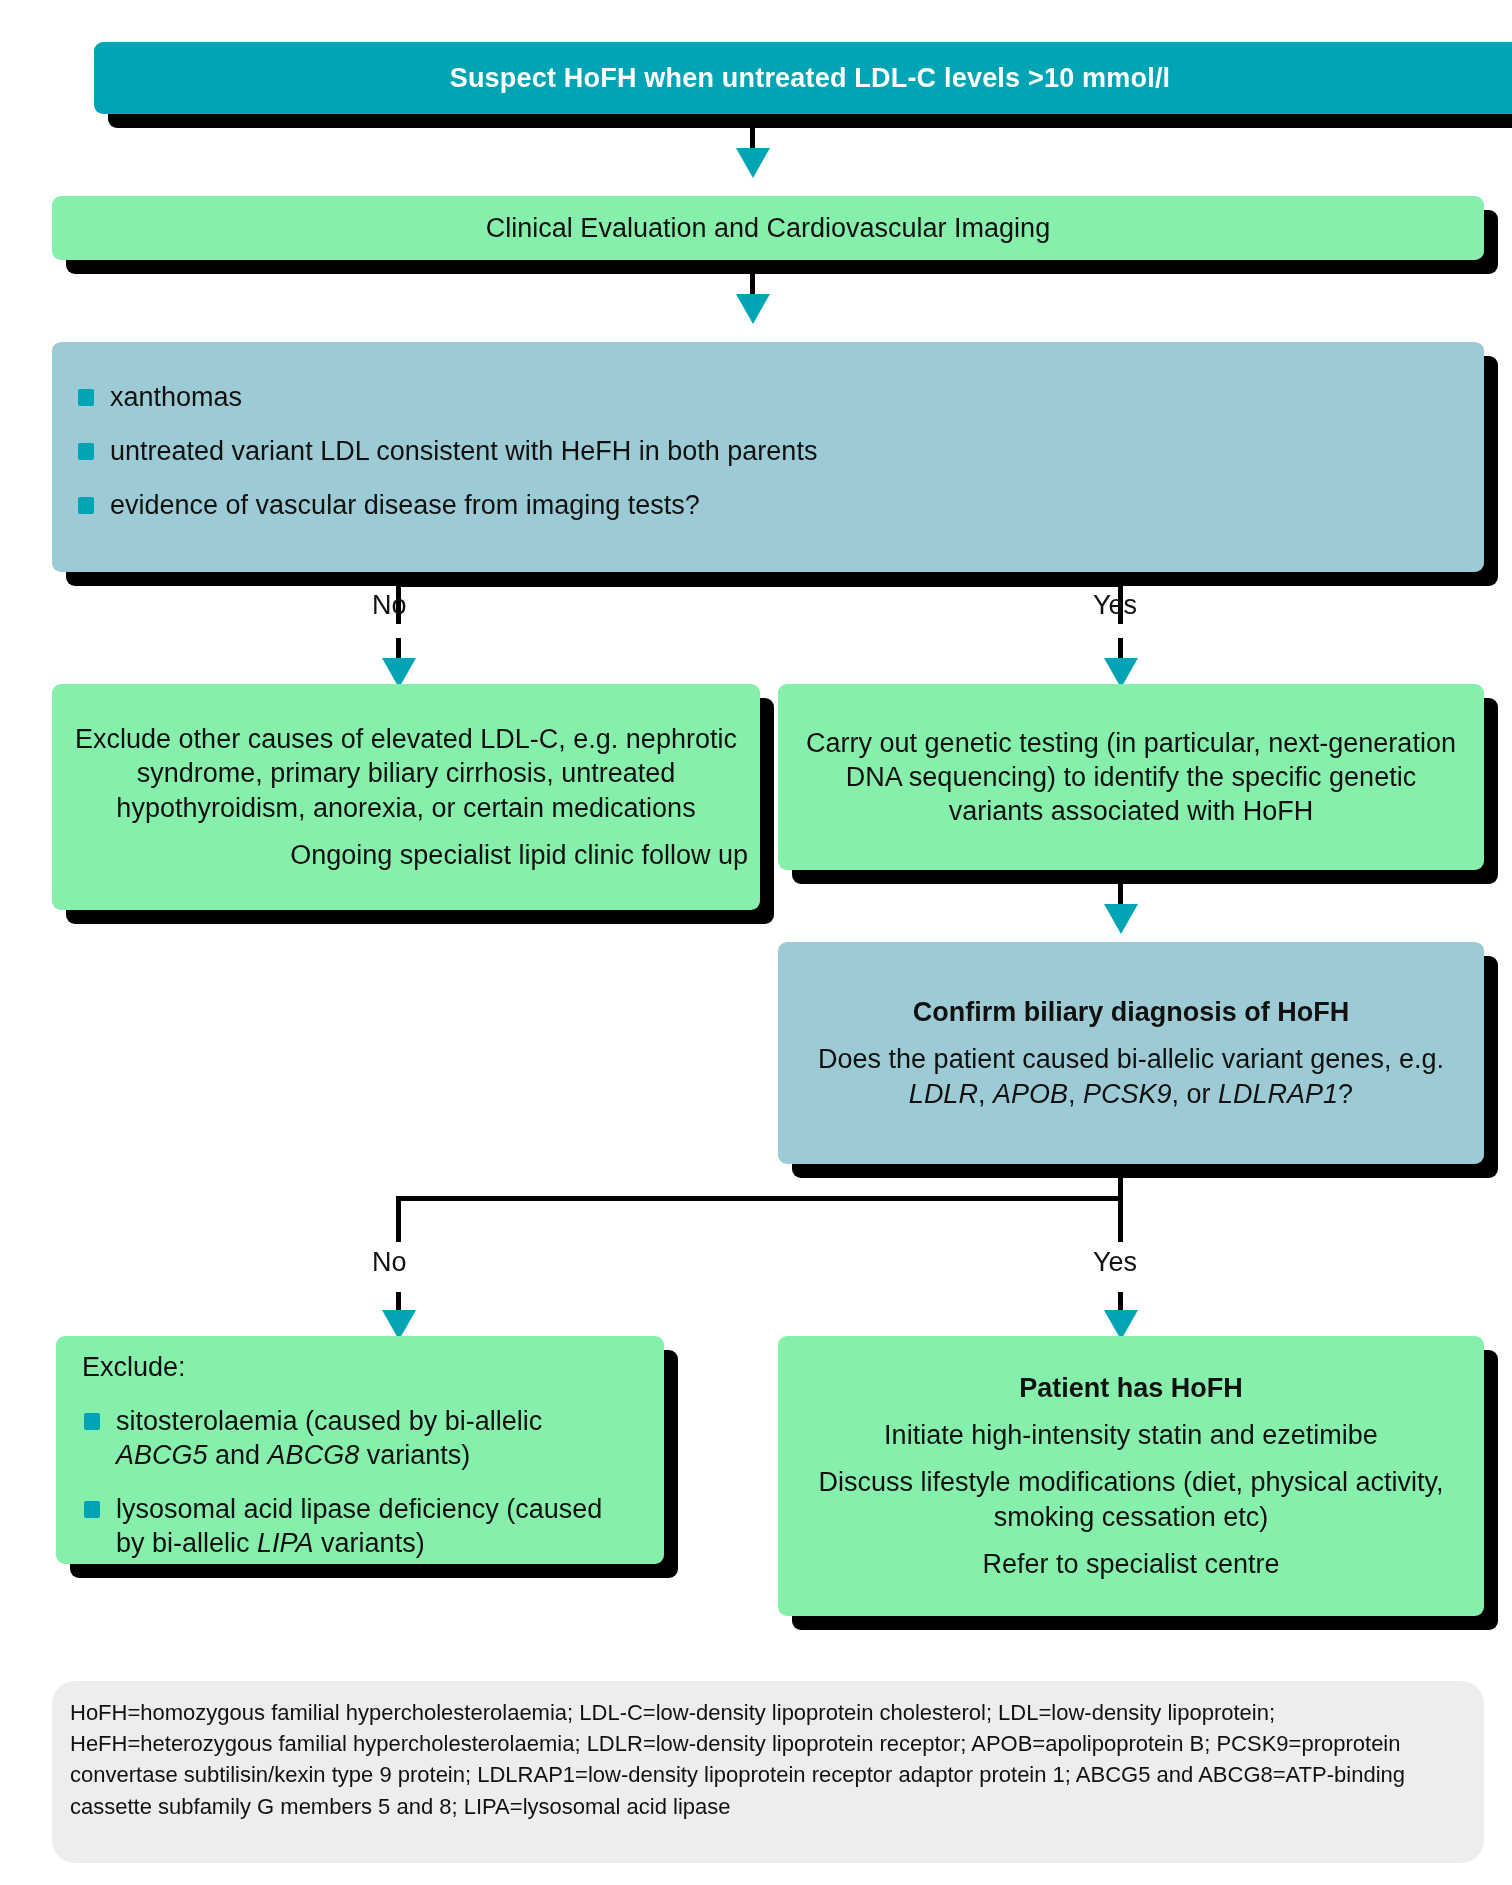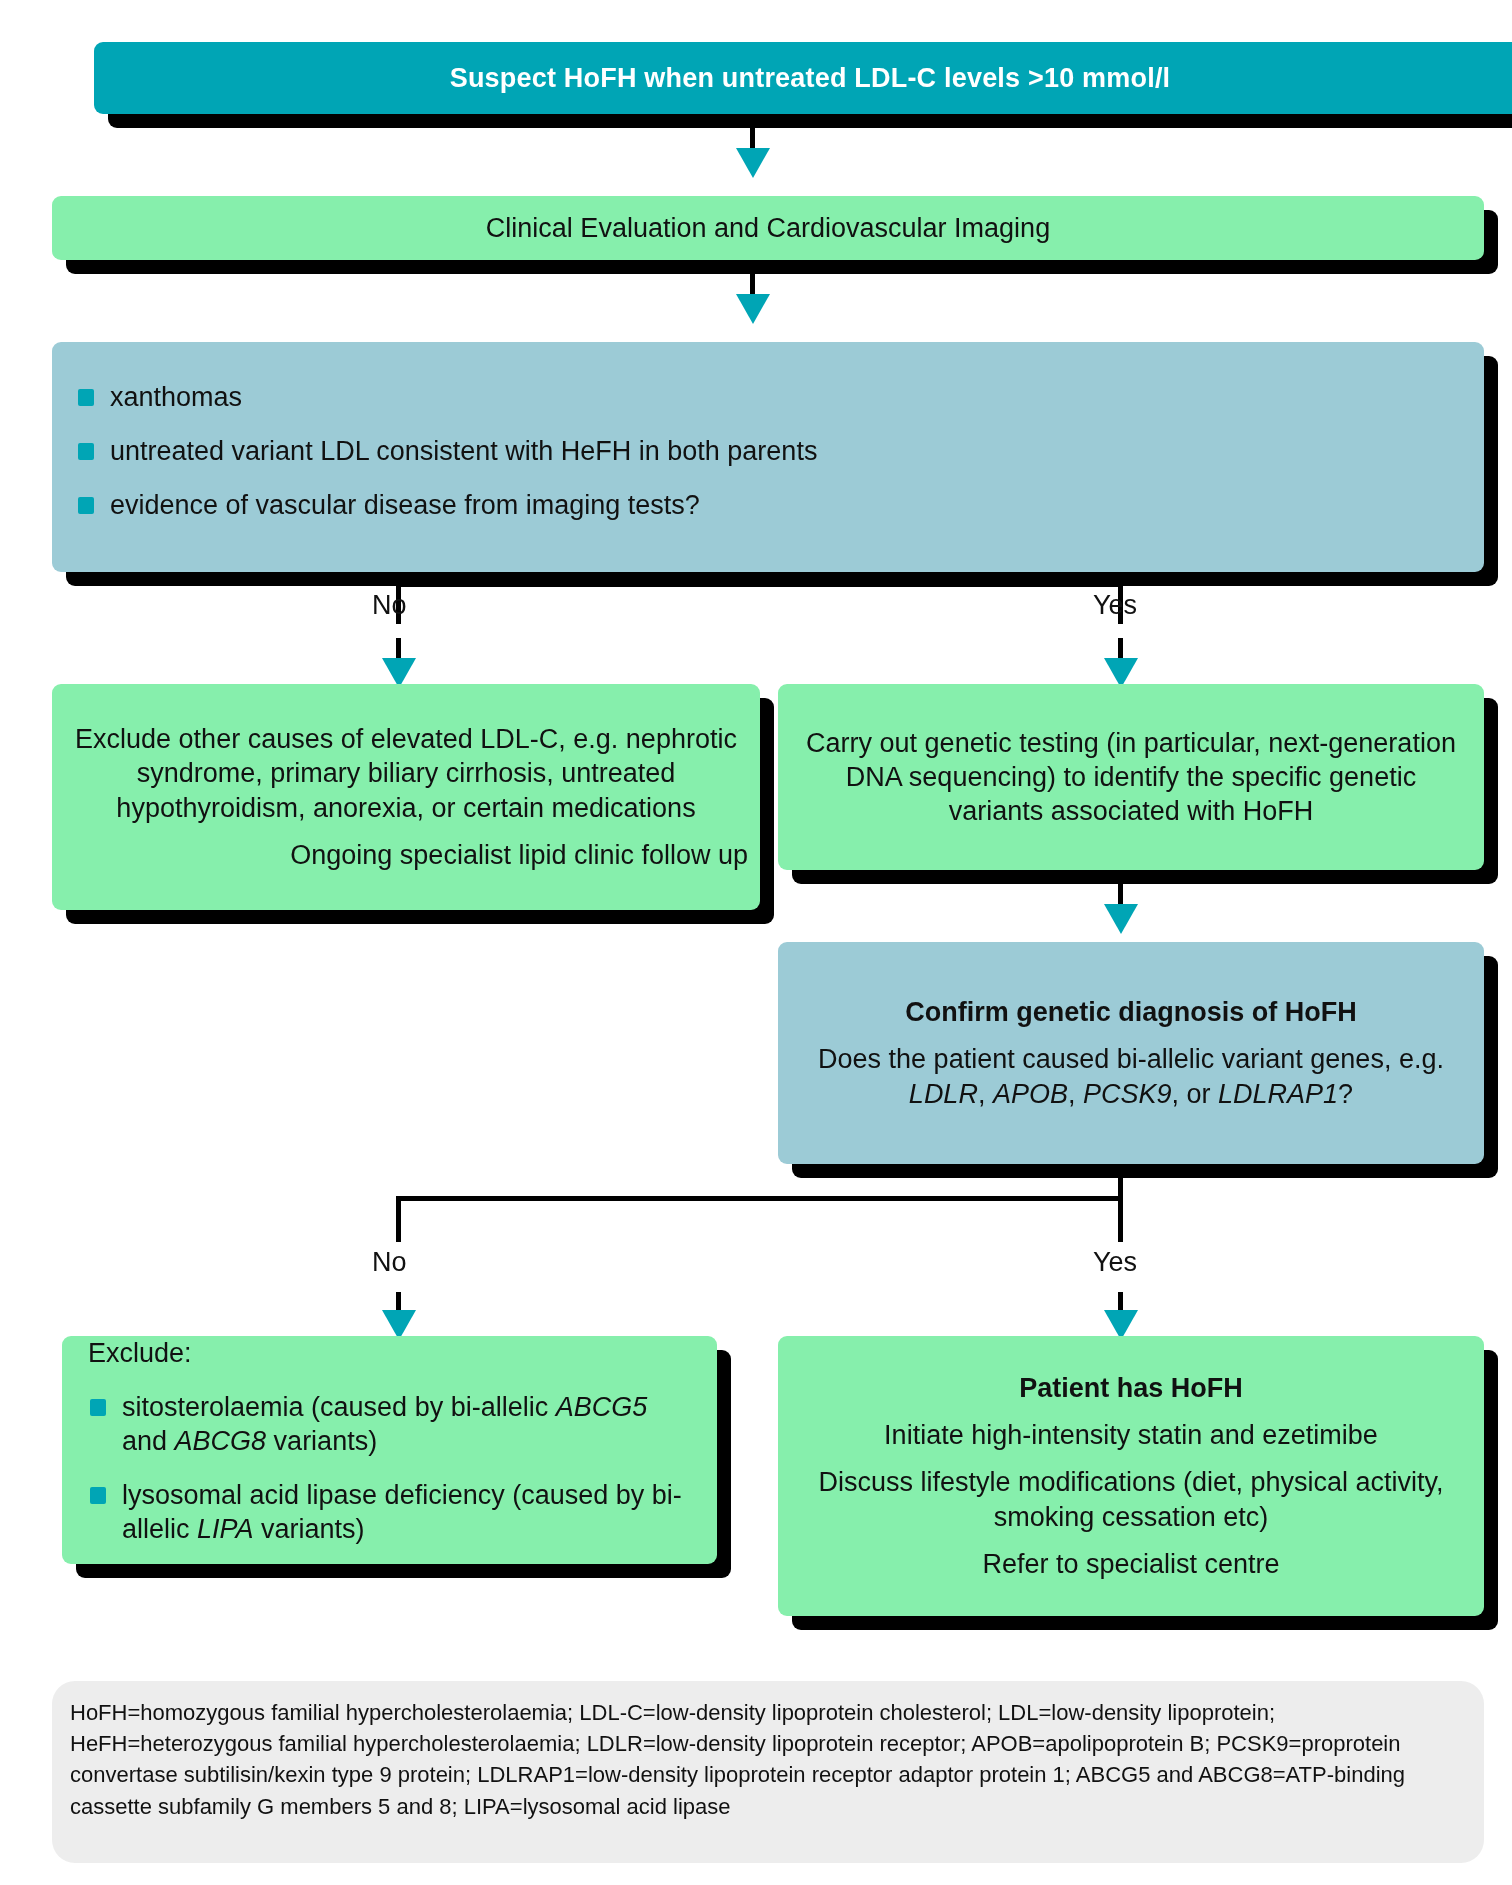--- a/index.html
+++ b/index.html
@@ -171,41 +171,41 @@
   </div>
 
   <div class="box pale centered" style="left:778px; top:684px; width:706px; height:186px; padding:14px 26px;">
     <div class="body-text">Carry out genetic testing (in particular, next-generation DNA sequencing) to identify the specific genetic variants associated with HoFH</div>
   </div>
 
   <div class="vline" style="left:1118px; top:884px; height:22px;"></div>
   <div class="arrowhead" style="left:1104px; top:904px;"></div>
 
   <div class="box mid centered" style="left:778px; top:942px; width:706px; height:222px; padding:16px 26px;">
-    <div class="head-bold para">Confirm genetic diagnosis of HoFH</div>
+    <div class="head-bold para">Confirm biliary diagnosis of HoFH</div>
     <div class="body-text para">
       <span>Does the patient caused bi-allelic variant genes, e.g. </span><em class="gene">LDLR</em>, <em class="gene">APOB</em>, <em class="gene">PCSK9</em>, or <em class="gene">LDLRAP1</em><span>?</span>
     </div>
   </div>
 
   <div class="vline" style="left:1118px; top:1178px; height:22px;"></div>
   <div class="hline" style="left:398px; top:1196px; width:724px;"></div>
   <div class="vline" style="left:396px; top:1196px; height:46px;"></div>
   <div class="vline" style="left:1118px; top:1196px; height:46px;"></div>
 
   <span class="edge-label" style="left:372px; top:1247px;">No</span>
   <span class="edge-label" style="left:1093px; top:1247px;">Yes</span>
 
   <div class="vline" style="left:396px; top:1292px; height:20px;"></div>
   <div class="arrowhead" style="left:382px; top:1310px;"></div>
 
   <div class="vline" style="left:1118px; top:1292px; height:20px;"></div>
   <div class="arrowhead" style="left:1104px; top:1310px;"></div>
 
-  <div class="box pale leftal" style="left:62px; top:1336px; width:655px; height:228px; padding:0 26px; justify-content:flex-start;">
+  <div class="box pale leftal" style="left:56px; top:1336px; width:608px; height:228px; padding:14px 26px; justify-content:flex-start;">
     <div class="body-text">Exclude:</div>
     <ul class="bullets">
       <li>
         <span class="sq"></span>
         <span><span>sitosterolaemia (caused by bi-allelic </span><em class="gene">ABCG5</em><span> and </span><em class="gene">ABCG8</em><span> variants)</span></span>
       </li>
       <li>
         <span class="sq"></span>
         <span><span>lysosomal acid lipase deficiency (caused by bi-allelic </span><em class="gene">LIPA</em><span> variants)</span></span>
       </li>

